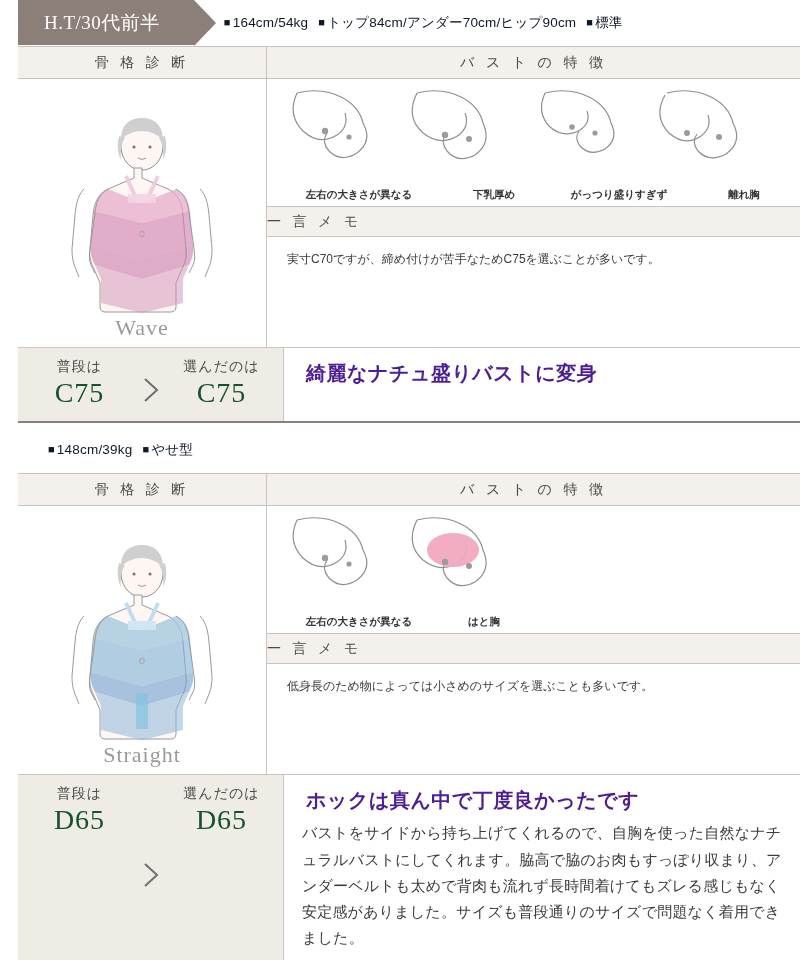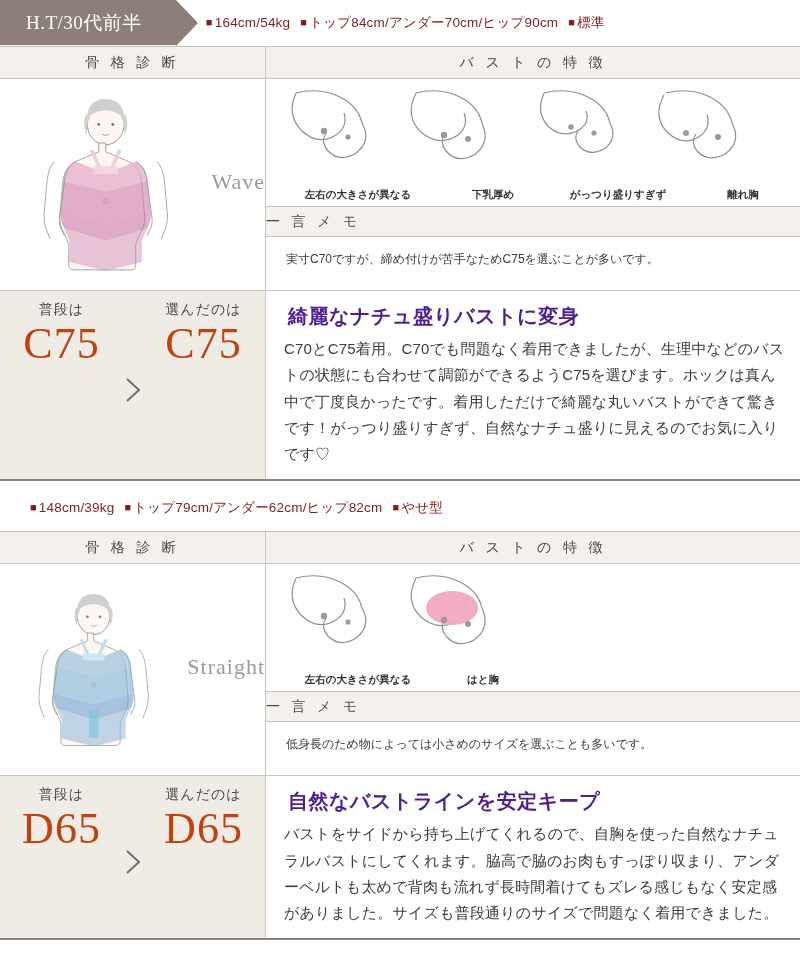--- a/index.html
+++ b/index.html
@@ -6,21 +6,21 @@
   html, body {
     margin: 0; padding: 0;
     width: 800px; height: 960px;
     background: #ffffff;
     font-family: "Liberation Sans", sans-serif;
     color: #3b3b3b;
   }
   .page { width: 800px; height: 960px; position: relative; }
 
   
-  .review { width: 800px; position: relative; }
+  .review { width: 800px; position: relative; padding-left: 18px; }
 
   
   .rev-header {
     position: relative;
     height: 46px;
     display: flex;
     align-items: stretch;
     background: #ffffff;
     border-bottom: 1px solid #ffffff;
   }
@@ -43,21 +43,21 @@
     width: 0; height: 0;
     border-left: 22px solid #8c7f79;
     border-top: 23px solid transparent;
     border-bottom: 23px solid transparent;
   }
   .rev-specs {
     flex: 1;
     display: flex;
     align-items: center;
     font-size: 13.5px;
-    color: #7f1d1d;
+    color: #0f172a;
     padding-left: 30px;
     letter-spacing: 0.2px;
     white-space: nowrap;
   }
   .rev-specs .spec { margin-right: 10px; }
   .rev-specs .spec:before {
     content: "\25A0";
     font-size: 11px;
     margin-right: 2px;
     position: relative;
@@ -90,25 +90,26 @@
     letter-spacing: 4px;
     padding: 7px 0 6px;
     color: #4a4a4a;
     border-bottom: 1px solid #c9c4bf;
     font-family: "Liberation Serif", serif;
   }
 
   .figure-wrap {
     flex: 1;
     display: flex;
-    flex-direction: row;
+    flex-direction: column;
     align-items: center;
     justify-content: flex-start;
     padding-top: 6px;
     position: relative;
+    margin-top: 31px;
   }
   .figure-caption {
     font-family: "Liberation Serif", serif;
     font-size: 22px;
     color: #9a9a9a;
     letter-spacing: 1px;
     margin-top: -6px;
     margin-bottom: 6px;
   }
 
@@ -161,22 +162,22 @@
     padding: 10px 0 14px;
   }
   .size-cell { width: 120px; text-align: center; }
   .size-label {
     font-size: 14px;
     color: #4a4a4a;
     letter-spacing: 1px;
     margin-bottom: 2px;
   }
   .size-value {
-    font-size: 44px;
-    color: #c2410c;
+    font-size: 28px;
+    color: #14532d;
     font-family: "Liberation Serif", serif;
     line-height: 1.05;
     letter-spacing: 1px;
   }
   .arrow-sep {
     width: 22px;
     display: flex;
     align-items: center;
     justify-content: center;
     padding-top: 14px;
@@ -307,33 +308,31 @@
               <path d="M3 2 L15 13 L3 24" fill="none" stroke="#6f6f6f" stroke-width="2"></path>
             </svg>
         </div>
         <div class="size-cell">
           <div class="size-label">選んだのは</div>
           <div class="size-value">C75</div>
         </div>
       </div>
       <div class="verdict">
         <div class="verdict-title">綺麗なナチュ盛りバストに変身</div>
-        <div class="verdict-text">C70とC75着用。C70でも問題なく着用できましたが、生理中などのバストの状態にも合わせて調節ができるようC75を選びます。ホックは真ん中で丁度良かったです。着用しただけで綺麗な丸いバストができて驚きです！がっつり盛りすぎず、自然なナチュ盛りに見えるのでお気に入りです♡</div>
       </div>
     </div>
   </div>
 
   <div class="divider-gap"></div>
 
   <div class="review">
 
     <div class="rev-header">
       <div class="rev-specs">
         <span class="spec">148cm/39kg</span>
-        <span class="spec">トップ79cm/アンダー62cm/ヒップ82cm</span>
         <span class="spec">やせ型</span>
       </div>
     </div>
 
     <div class="rev-body">
       <div class="col-left">
         <div class="sec-title">骨 格 診 断</div>
         <div class="figure-wrap">
           <svg width="240" height="205" viewBox="0 0 240 205">
             <path d="M120 8 c-14 0 -21 10 -21 22 0 13 9 24 21 24 12 0 21 -11 21 -24 0 -12 -7 -22 -21 -22 z" fill="#fdf6f2" stroke="#8a8a8a" stroke-width="1"></path>
@@ -399,19 +398,19 @@
           <svg width="18" height="26" viewBox="0 0 18 26">
               <path d="M3 2 L15 13 L3 24" fill="none" stroke="#6f6f6f" stroke-width="2"></path>
             </svg>
         </div>
         <div class="size-cell">
           <div class="size-label">選んだのは</div>
           <div class="size-value">D65</div>
         </div>
       </div>
       <div class="verdict">
-        <div class="verdict-title">自然なバストラインを安定キープ</div>
+        <div class="verdict-title">ホックは真ん中で丁度良かったです</div>
         <div class="verdict-text">バストをサイドから持ち上げてくれるので、自胸を使った自然なナチュラルバストにしてくれます。脇高で脇のお肉もすっぽり収まり、アンダーベルトも太めで背肉も流れず長時間着けてもズレる感じもなく安定感がありました。サイズも普段通りのサイズで問題なく着用できました。</div>
       </div>
     </div>
   </div>
 
 </div>
 
 </body></html>

